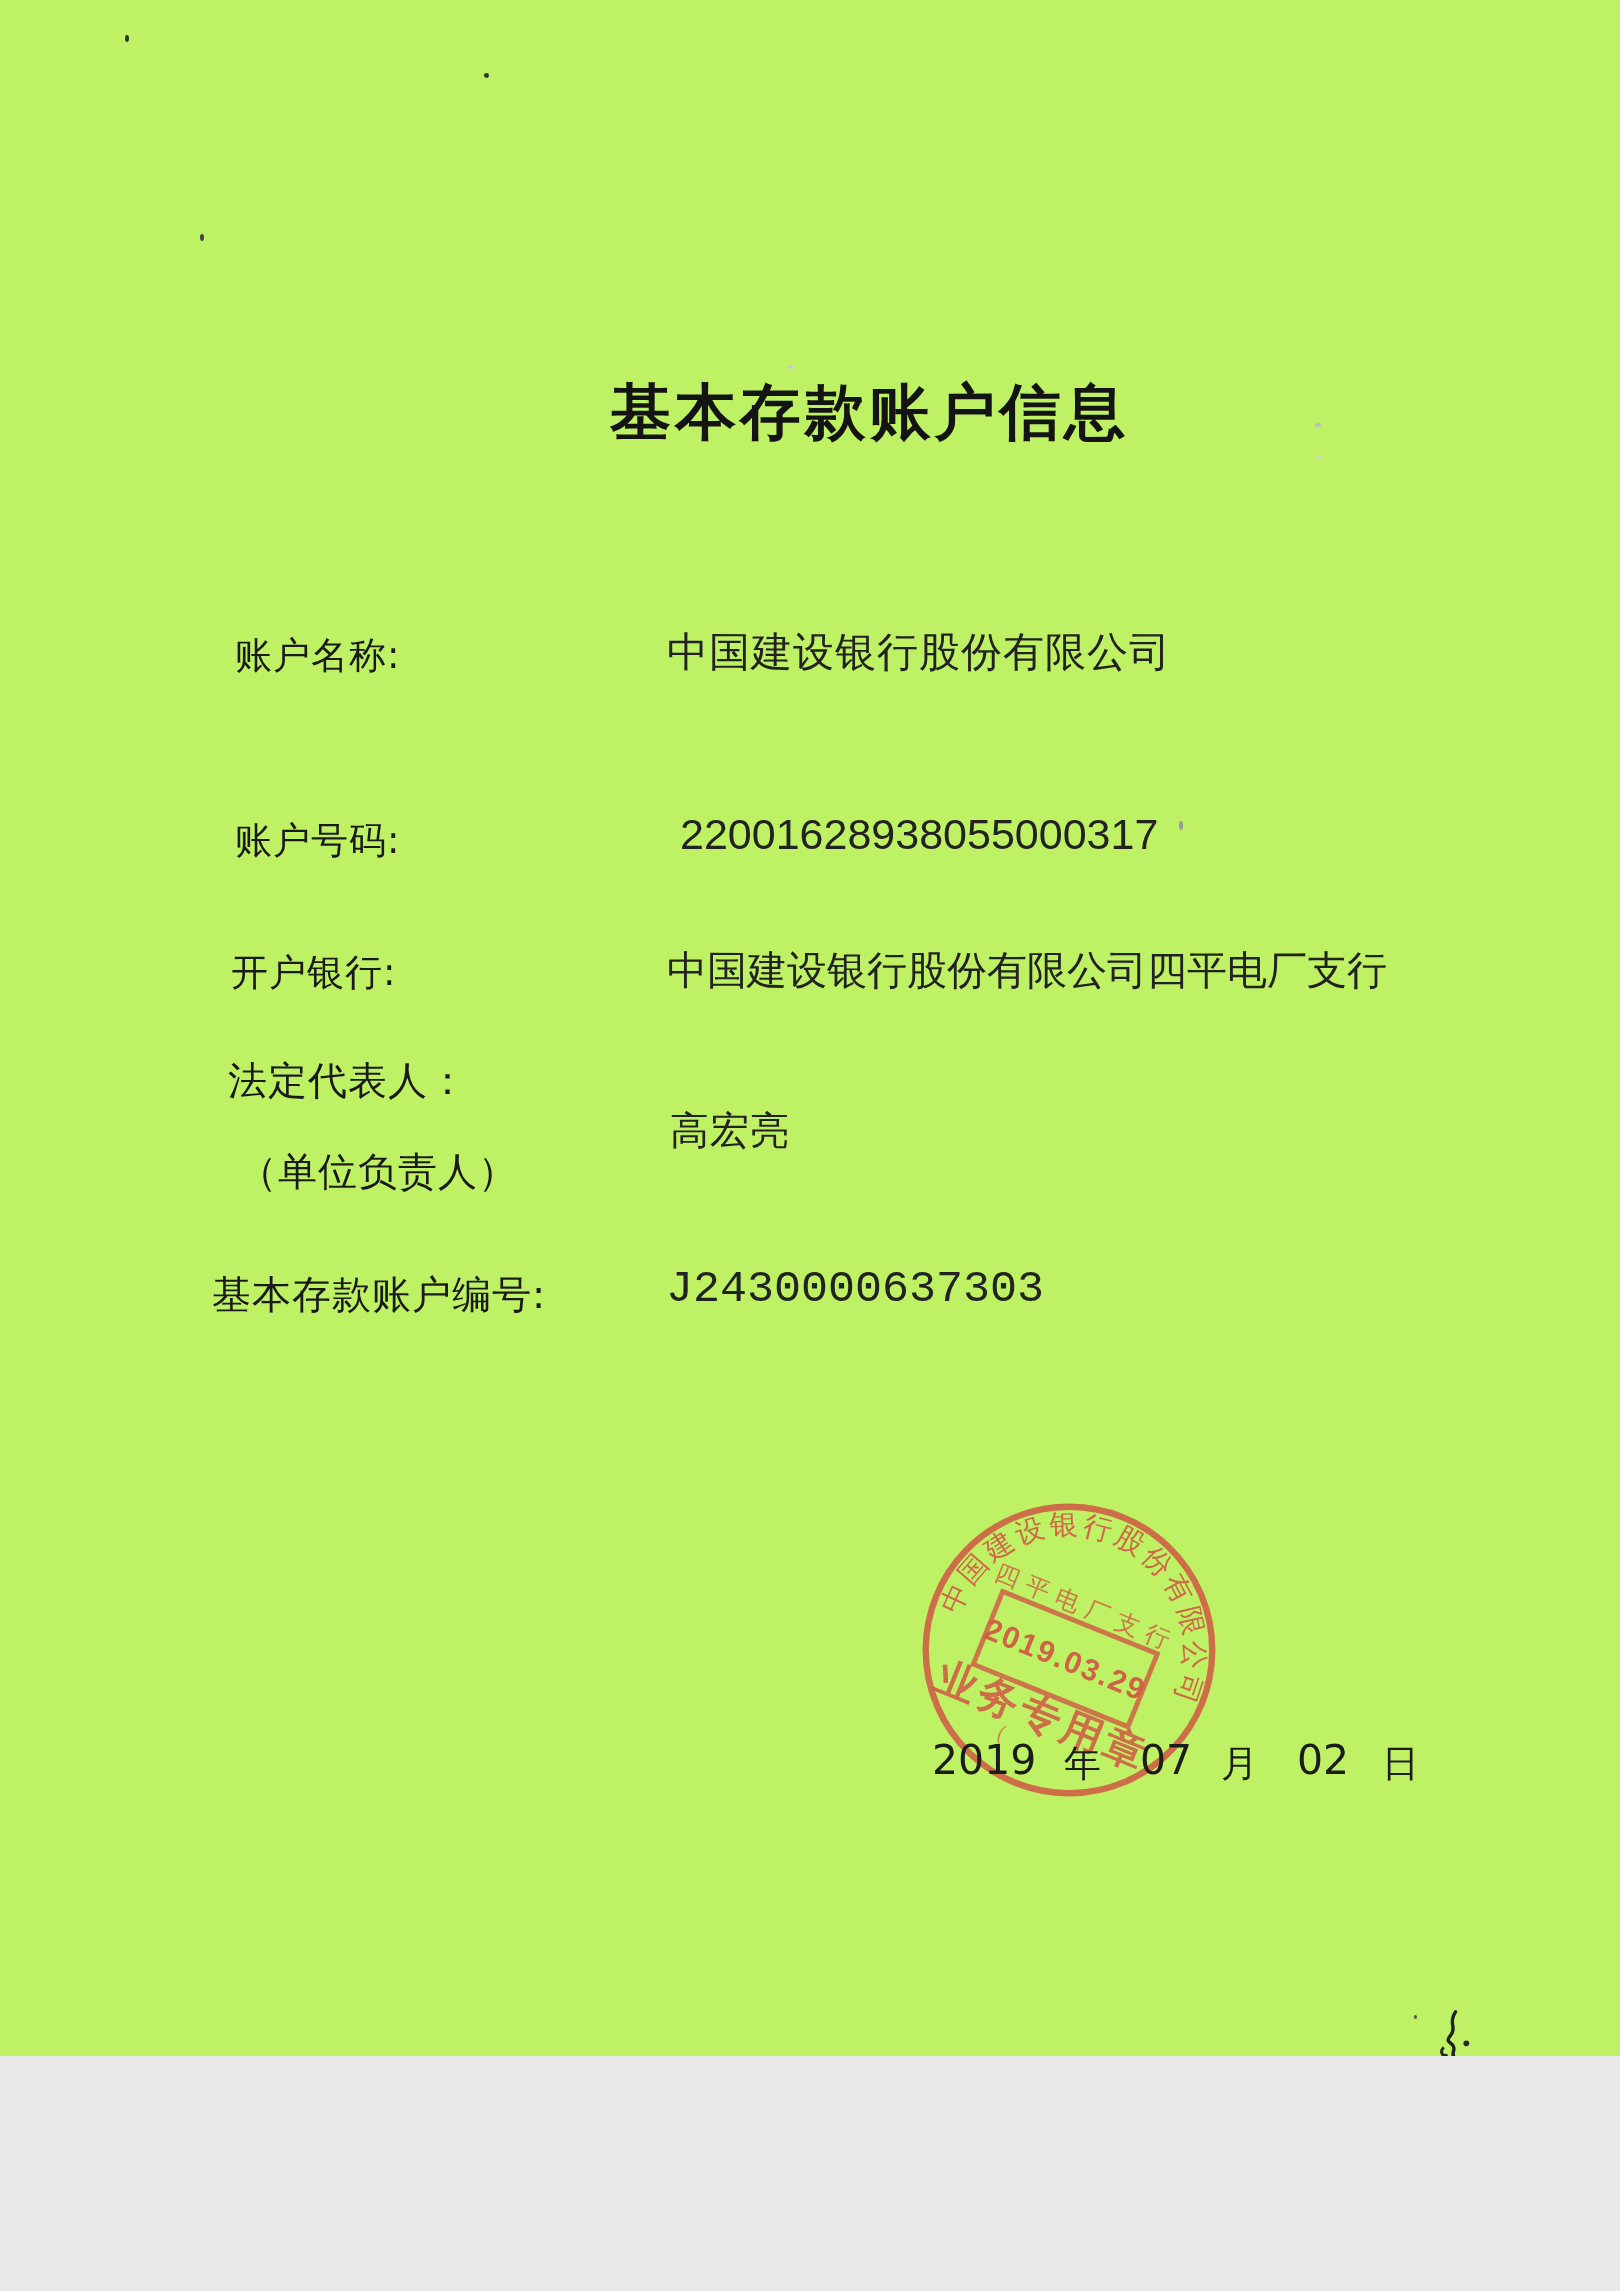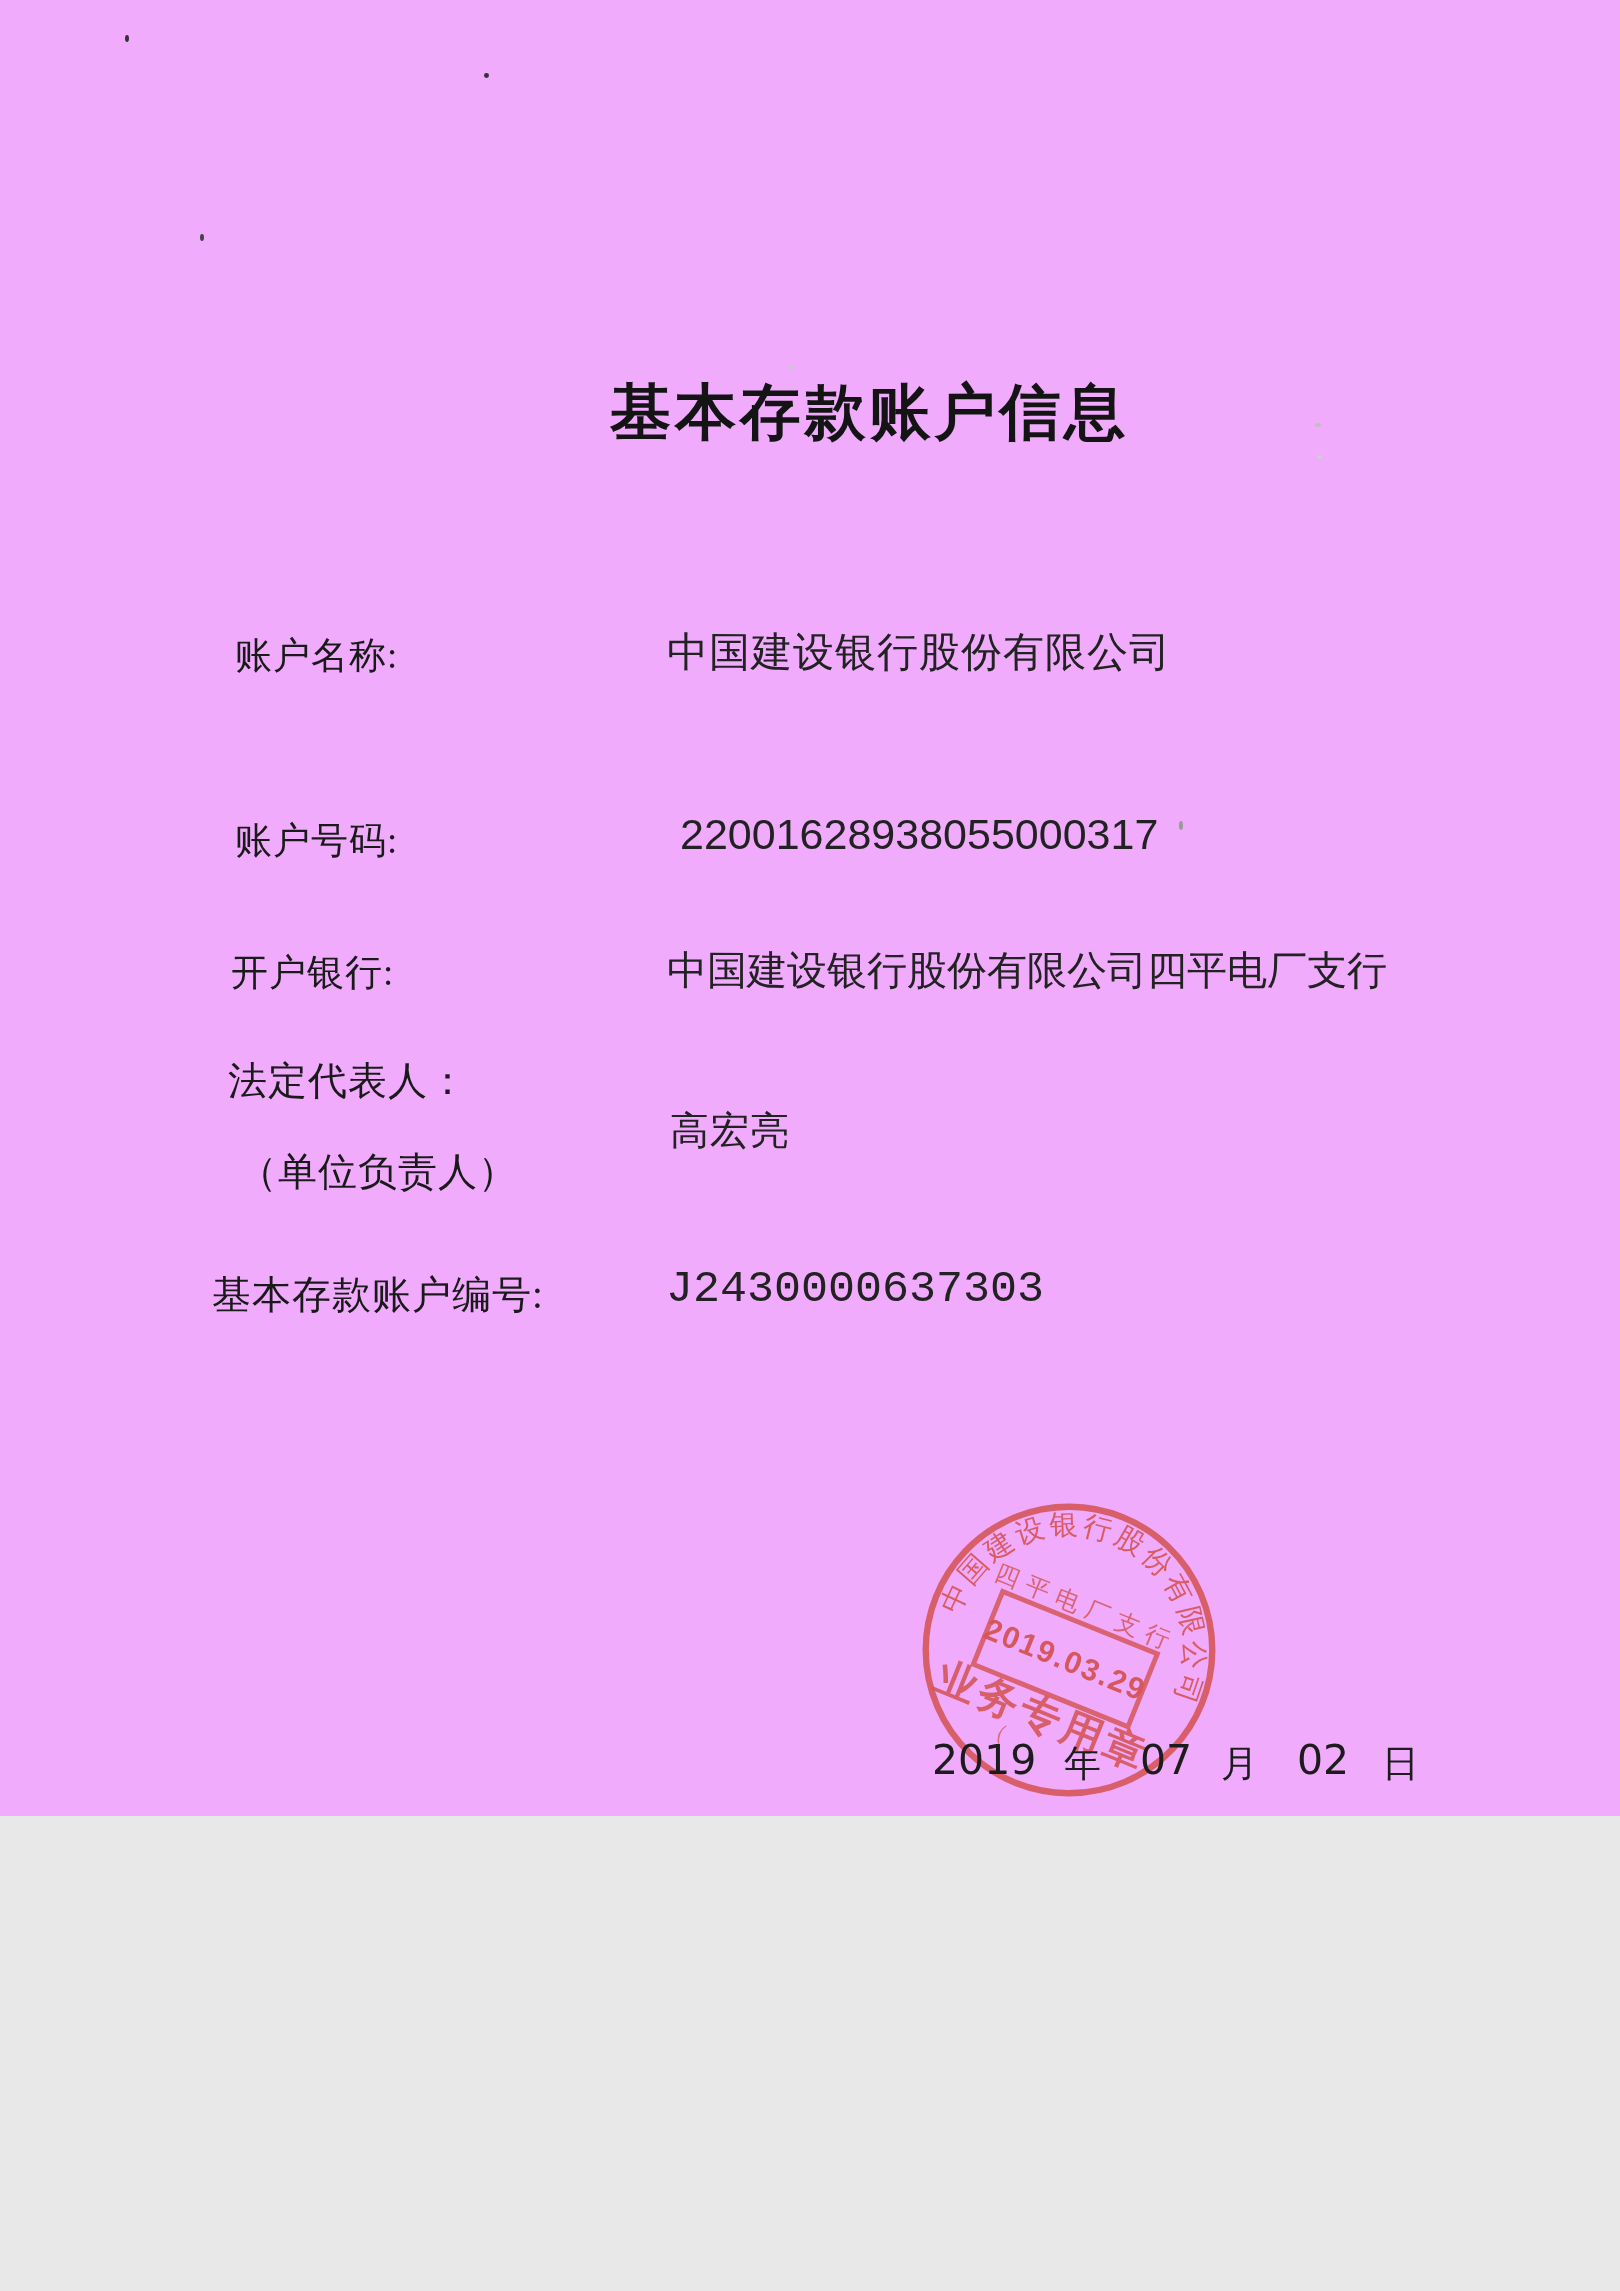--- a/index.html
+++ b/index.html
@@ -1,30 +1,30 @@
 <!DOCTYPE html>
 <html><head>
 <meta charset="utf-8">
 <style>
   html,body{margin:0;padding:0;background:#e8e8e8;}
   .page{
     position:relative;
-    width:1620px;height:1816px;
-    background:#f0abfc;
+    width:1620px;height:2056px;
+    background:#bef264;
     overflow:hidden;
     font-family:"DejaVu Sans","Liberation Sans",sans-serif;
     color:#1c1c1c;
   }
   .abs{position:absolute;white-space:nowrap;}
   .doc-title{
     font-size:61px;font-weight:700;letter-spacing:3.9px;color:#141414;
     font-family:"DejaVu Serif","Liberation Serif",serif;
   }
   .field-label{
-    font-size:37px;font-weight:500;color:#1a1a1a;letter-spacing:1px;font-family:Liberation Serif, serif;
+    font-size:37px;font-weight:500;color:#1a1a1a;letter-spacing:1px;
   }
   .field-label.big{font-size:39px;}
   .field-value{
     font-size:41px;font-weight:400;color:#222;letter-spacing:1px;
   }
   .field-value.num{font-family:"Liberation Sans","DejaVu Sans",sans-serif;font-size:43px;letter-spacing:0;}
   .field-value.code{font-family:Liberation Mono, monospace;font-size:45px;letter-spacing:0;}
   .field-value.bank{font-size:40px;letter-spacing:0;}
   .field-value.person{font-size:39px;}
   .date-digit{font-size:41px;color:#1c1c1c;}

